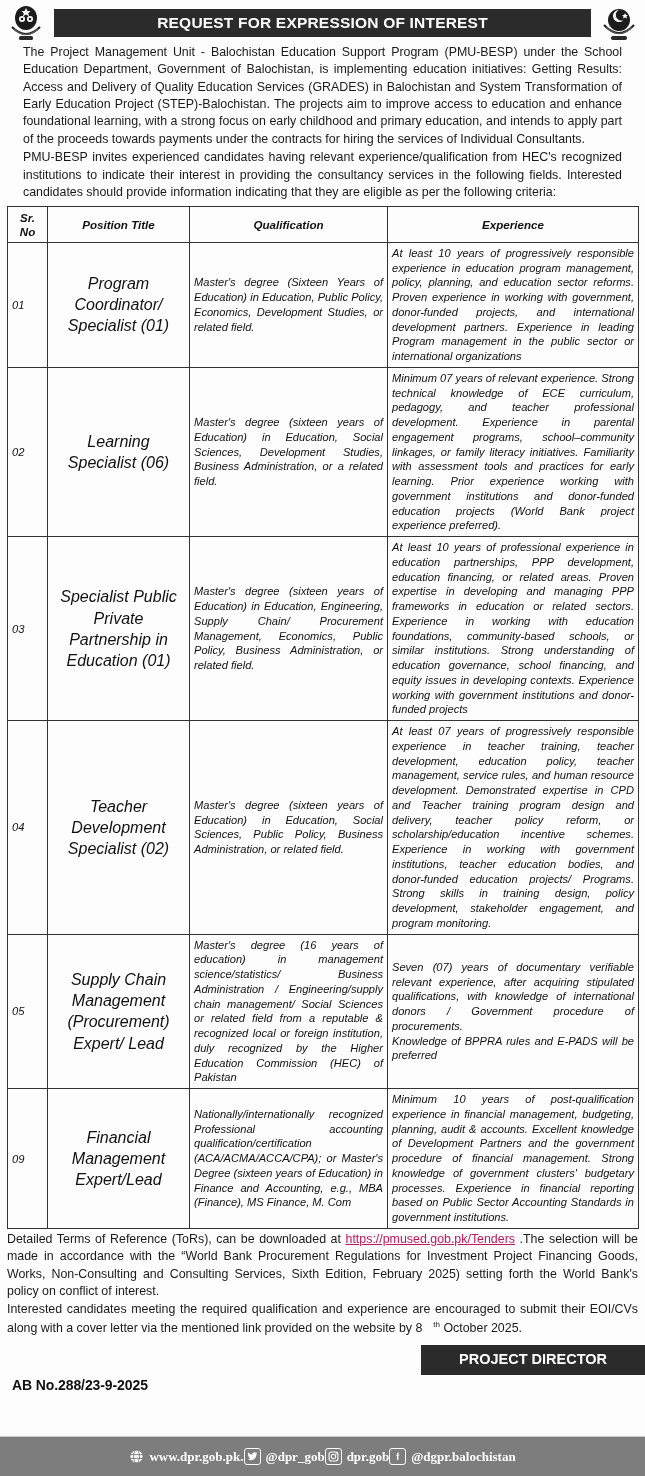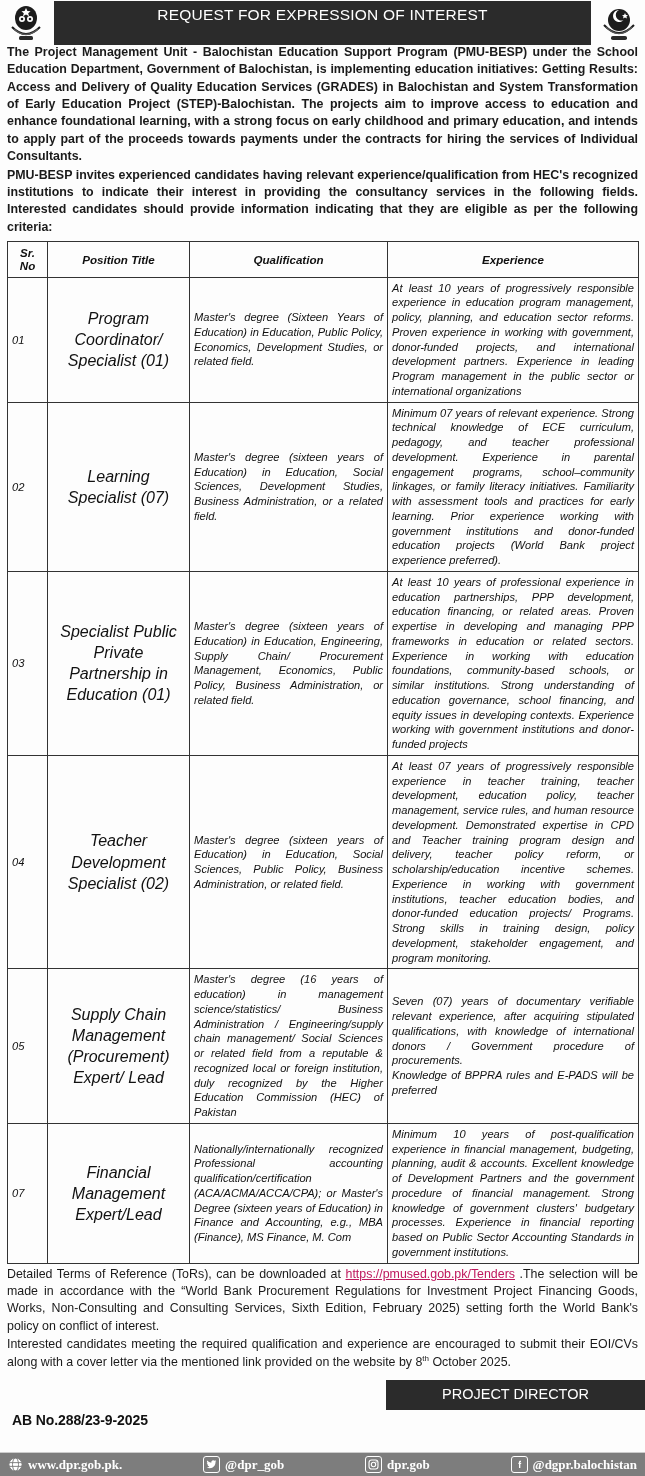--- a/index.html
+++ b/index.html
@@ -36,31 +36,30 @@
     width: 40px;
     height: 40px;
     flex: 0 0 40px;
   }
   .title-bar {
     flex: 1 1 auto;
     margin: 0 8px;
     background: #2b2b2b;
     color: #ffffff;
     text-align: center;
-    font-weight: normal;
+    font-weight: bold;
     font-size: 15.5px;
     letter-spacing: .2px;
-    padding: 6px 4px 22px 4px;
+    padding: 6px 4px 7px 4px;
     line-height: 1;
   }
 
   
   .intro {
-    padding: 0 7px;
-    font-weight: bold;
+    padding: 0 23px;
   }
   .para {
     text-align: justify;
     font-size: 12.4px;
     line-height: 1.40;
     margin: 0 0 1px 0;
     color: #1a1a1a;
   }
 
   
@@ -109,62 +108,62 @@
 
   
   .footer-text {
     padding: 2px 7px 0 7px;
   }
   .footer-text .para { font-size: 12.4px; }
   .link {
     text-decoration: underline;
     color: #be185d;
   }
-  sup { font-size: 8px; vertical-align: super; }
+  sup { font-size: 8px; vertical-align: super; padding-left: 11px; }
 
   
   .signblock {
     position: relative;
     margin-top: 8px;
     height: 52px;
   }
   .ab-no {
     position: absolute;
     left: 12px;
     bottom: 4px;
     font-weight: bold;
     font-size: 14px;
     letter-spacing: -.1px;
   }
   .director-box {
     position: absolute;
     right: 0;
     top: 0;
-    width: 259px;
+    width: 224px;
     background: #2b2b2b;
     color: #ffffff;
     text-align: center;
-    font-weight: normal;
+    font-weight: bold;
     font-size: 14.5px;
     line-height: 1.30;
     padding: 5px 0 6px 0;
   }
 
   
   .socialbar {
     position: absolute;
     left: 0;
     bottom: 0;
     width: 645px;
-    height: 24px;
+    height: 40px;
     background: #7d7d7d;
     color: #ffffff;
     display: flex;
     align-items: center;
-    justify-content: space-between;
+    justify-content: center;
     font-family: "Liberation Serif", serif;
     font-weight: bold;
     font-size: 13px;
     box-sizing: border-box;
     padding: 0 8px;
     border-top: 1px solid #cccccc;
   }
   .social-item {
     display: flex;
     align-items: center;
@@ -244,21 +243,21 @@
     </thead>
     <tbody>
       <tr>
         <td class="sr">01</td>
         <td class="pos">Program Coordinator/ Specialist (01)</td>
         <td class="qual">Master's degree (Sixteen Years of Education) in Education, Public Policy, Economics, Development Studies, or related field.</td>
         <td class="exp">At least 10 years of progressively responsible experience in education program management, policy, planning, and education sector reforms. Proven experience in working with government, donor-funded projects, and international development partners. Experience in leading Program management in the public sector or international organizations</td>
       </tr>
       <tr>
         <td class="sr">02</td>
-        <td class="pos">Learning Specialist (07)</td>
+        <td class="pos">Learning Specialist (06)</td>
         <td class="qual">Master's degree (sixteen years of Education) in Education, Social Sciences, Development Studies, Business Administration, or a related field.</td>
         <td class="exp">Minimum 07 years of relevant experience. Strong technical knowledge of ECE curriculum, pedagogy, and teacher professional development. Experience in parental engagement programs, school–community linkages, or family literacy initiatives. Familiarity with assessment tools and practices for early learning. Prior experience working with government institutions and donor-funded education projects (World Bank project experience preferred).</td>
       </tr>
       <tr>
         <td class="sr">03</td>
         <td class="pos">Specialist Public Private Partnership in Education (01)</td>
         <td class="qual">Master's degree (sixteen years of Education) in Education, Engineering, Supply Chain/ Procurement Management, Economics, Public Policy, Business Administration, or related field.</td>
         <td class="exp">At least 10 years of professional experience in education partnerships, PPP development, education financing, or related areas. Proven expertise in developing and managing PPP frameworks in education or related sectors. Experience in working with education foundations, community-based schools, or similar institutions. Strong understanding of education governance, school financing, and equity issues in developing contexts. Experience working with government institutions and donor-funded projects</td>
       </tr>
       <tr>
@@ -268,21 +267,21 @@
         <td class="exp">At least 07 years of progressively responsible experience in teacher training, teacher development, education policy, teacher management, service rules, and human resource development. Demonstrated expertise in CPD and Teacher training program design and delivery, teacher policy reform, or scholarship/education incentive schemes. Experience in working with government institutions, teacher education bodies, and donor-funded education projects/ Programs. Strong skills in training design, policy development, stakeholder engagement, and program monitoring.</td>
       </tr>
       <tr>
         <td class="sr">05</td>
         <td class="pos">Supply Chain Management (Procurement) Expert/ Lead</td>
         <td class="qual">Master's degree (16 years of education) in management science/statistics/ Business Administration / Engineering/supply chain management/ Social Sciences or related field from a reputable &amp; recognized local or foreign institution, duly recognized by the Higher Education Commission (HEC) of Pakistan</td>
         <td class="exp" style="white-space:pre-line">Seven (07) years of documentary verifiable relevant experience, after acquiring stipulated qualifications, with knowledge of international donors / Government procedure of procurements.
 Knowledge of BPPRA rules and E-PADS will be preferred</td>
       </tr>
       <tr>
-        <td class="sr">07</td>
+        <td class="sr">09</td>
         <td class="pos">Financial Management Expert/Lead</td>
         <td class="qual">Nationally/internationally recognized Professional accounting qualification/certification (ACA/ACMA/ACCA/CPA); or Master's Degree (sixteen years of Education) in Finance and Accounting, e.g., MBA (Finance), MS Finance, M. Com</td>
         <td class="exp">Minimum 10 years of post-qualification experience in financial management, budgeting, planning, audit &amp; accounts. Excellent knowledge of Development Partners and the government procedure of financial management. Strong knowledge of government clusters' budgetary processes. Experience in financial reporting based on Public Sector Accounting Standards in government institutions.</td>
       </tr>
     </tbody>
   </table>
 
   <div class="footer-text">
     <p class="para"><span>Detailed Terms of Reference (ToRs), can be downloaded at </span><a class="link" href="#">https://pmused.gob.pk/Tenders</a><span> .The selection will be made in accordance with the “World Bank Procurement Regulations for Investment Project Financing Goods, Works, Non-Consulting and Consulting Services, Sixth Edition, February 2025) setting forth the World Bank's policy on conflict of interest.</span></p>
     <p class="para"><span>Interested candidates meeting the required qualification and experience are encouraged to submit their EOI/CVs along with a cover letter via the mentioned link provided on the website by 8</span><sup>th</sup><span> October 2025.</span></p>

